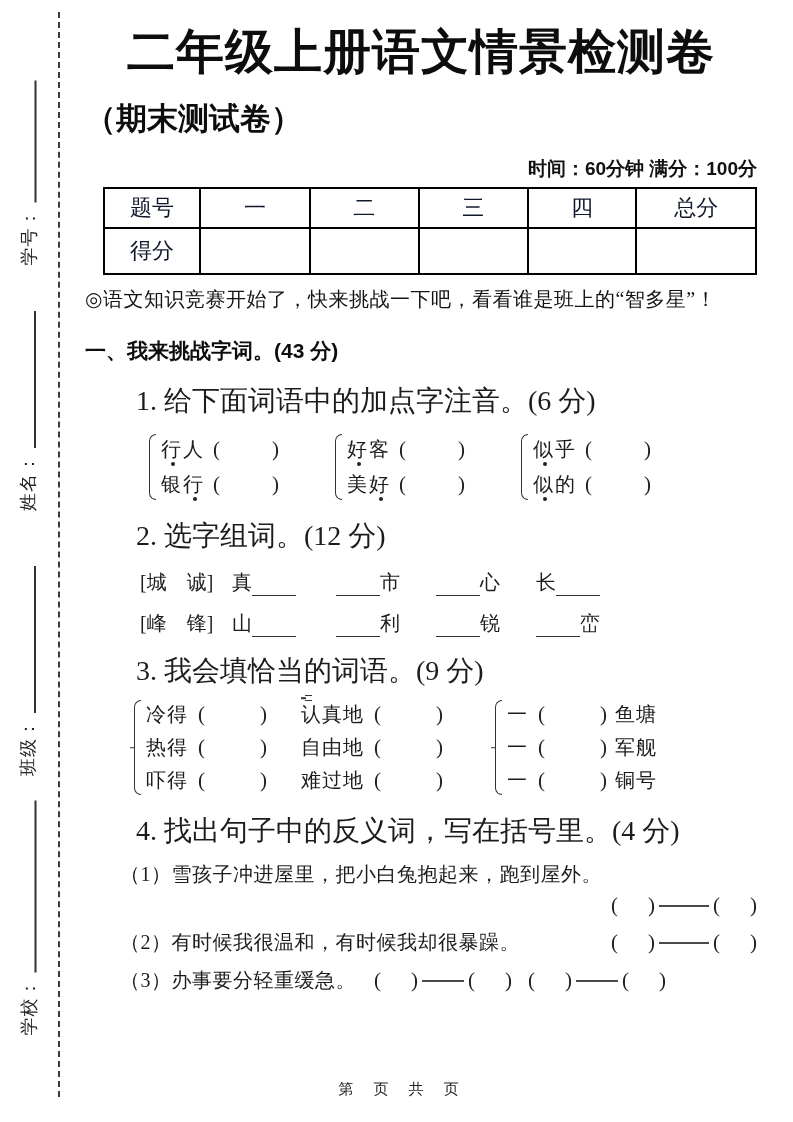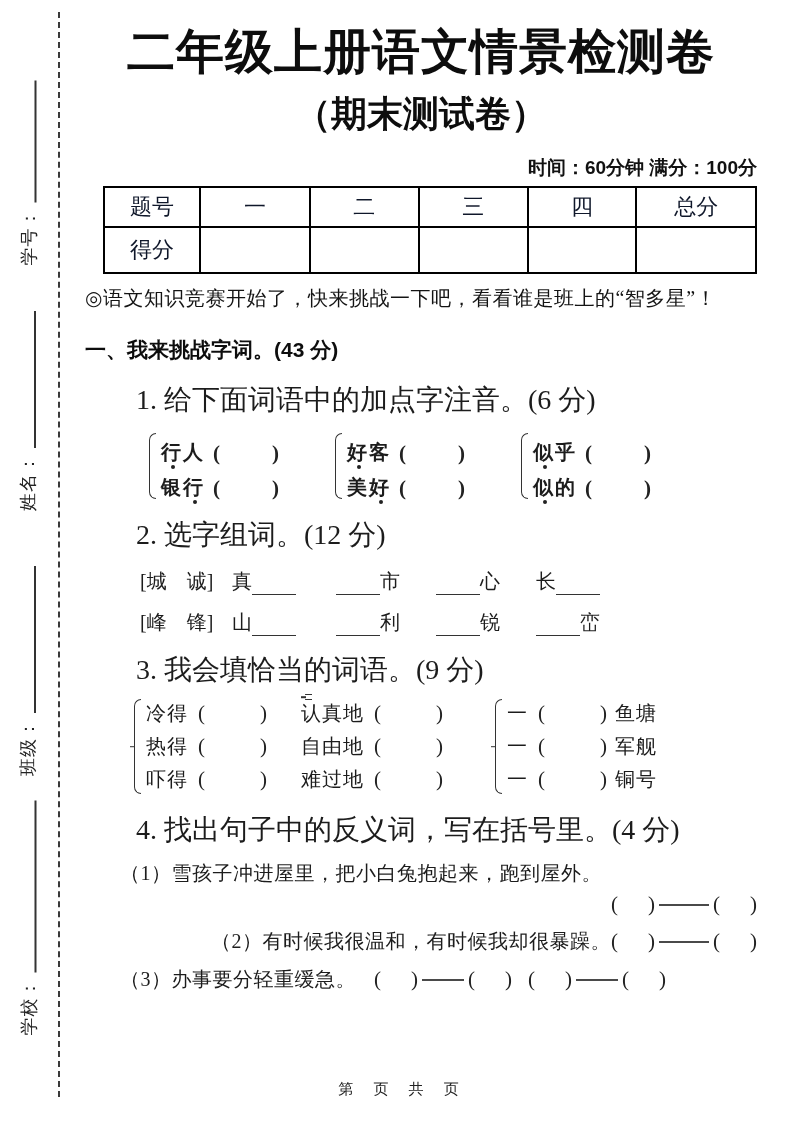--- a/index.html
+++ b/index.html
@@ -19,22 +19,22 @@
   .side-blank { flex:1; border-bottom:2px solid #333; height:62%; margin-left:6px; }
   .side-1 { width:185px; left:-64px;  top:160px; }
   .side-2 { width:200px; left:-72px;  top:398px; }
   .side-3 { width:210px; left:-77px;  top:658px; }
   .side-4 { width:235px; left:-89px;  top:905px; }
 
   
   .content { position:absolute; left:85px; top:0; width:672px; }
   h1.title { margin-top:20px; text-align:center; font-family:"Liberation Sans","DejaVu Sans",sans-serif;
     font-weight:700; font-size:48px; letter-spacing:1px; color:#0d0d0d; }
-  h2.subtitle { margin-top:6px; text-align:center; font-family:"Liberation Sans","DejaVu Sans",sans-serif;
-    font-weight:700; font-size:36px; color:#0d0d0d; }
+  h2.subtitle { margin-top:14px; font-family:"Liberation Sans","DejaVu Sans",sans-serif;
+    font-weight:700; font-size:31px; color:#0d0d0d; }
   .meta { margin-top:16px; text-align:right; font-family:"Liberation Sans","DejaVu Sans",sans-serif;
     font-weight:600; font-size:19px; color:#111; }
 
   table.score { margin-top:5px; margin-left:18px; border-collapse:collapse; table-layout:fixed; }
   table.score td { border:2.5px solid #000; text-align:center; vertical-align:middle;
     font-size:22px; color:#0f172a; }
   table.score tr.hdr td { height:40px; }
   table.score tr.scr td { height:46px; }
   td.c0{width:98px;} td.c1{width:112px;} td.c2{width:111px;} td.c3{width:111px;}
   td.c4{width:111px;} td.c5{width:122px;}
@@ -52,21 +52,21 @@
   .brace::before { top:2px; height:calc(50% - 2px); border-left:1.6px solid #333;
     border-top:1.6px solid #333; border-top-left-radius:7px; }
   .brace::after { bottom:2px; height:calc(50% - 2px); border-left:1.6px solid #333;
     border-bottom:1.6px solid #333; border-bottom-left-radius:7px; }
   .brace .nub { position:absolute; left:0; top:50%; width:5px; height:1.6px;
     background:#333; transform:translateY(-50%); }
 
   .q1-groups { margin-top:12px; margin-left:60px; display:flex; gap:52px; }
   .group { display:flex; }
   .rows { display:flex; flex-direction:column; justify-content:space-around; }
-  .word-row { height:35px; display:flex; align-items:flex-end; font-size:20px;font-weight:bold; }
+  .word-row { height:35px; display:flex; align-items:center; font-size:20px; }
   .word { margin-right:8px; letter-spacing:2px; }
   .dotted { position:relative; }
   .dotted::after { content:''; position:absolute; left:45%; bottom:-6px;
     width:4px; height:4px; border-radius:50%; background:#222; }
   .po,.pc { font-size:21px; color:#222; }
   .g { display:inline-block; }
   .g52 { width:52px; } .g55 { width:55px; } .g28 { width:30px; }
 
   .q2-rows { margin-left:55px; }
   .q2-row { margin-top:11px; display:grid; grid-template-columns:92px 104px 100px 100px 100px;
@@ -77,21 +77,21 @@
   .q3-groups { margin-top:8px; margin-left:45px; display:flex; }
   .q3-g1 { margin-right:26px; } .q3-g2 { margin-right:40px;flex-direction:column; }
   .q3-row { height:33px; display:flex; align-items:center; font-size:20px; }
   .q3-label { margin-right:10px; letter-spacing:1px; }
   .q3-suffix { margin-left:8px; letter-spacing:1px; }
 
   .q4-items { margin-left:35px; font-size:20px; }
   .q4-line { margin-top:11px; display:flex; align-items:center; }
   .q4-sentence { letter-spacing:0.5px; }
   .q4-answer-right { justify-content:flex-end; margin-top:5px; }
-  .q4-between { justify-content:flex-end; }
+  .q4-between { justify-content:space-between; }
   .pair { display:inline-flex; align-items:center; }
   .pair + .pair { margin-left:16px; }
   .dashline { display:inline-block; width:50px; height:2px; background:#4a4a4a; margin:0 4px; }
   .dash-sm { width:42px; }
   .q4-inline-pairs { margin-left:18px; display:inline-flex; }
 
   .footer { position:absolute; left:12px; right:0; top:1080px; text-align:center;
     font-family:"Liberation Sans","DejaVu Sans",sans-serif; font-size:15px;
     letter-spacing:8px; color:#222; }
 </style>

